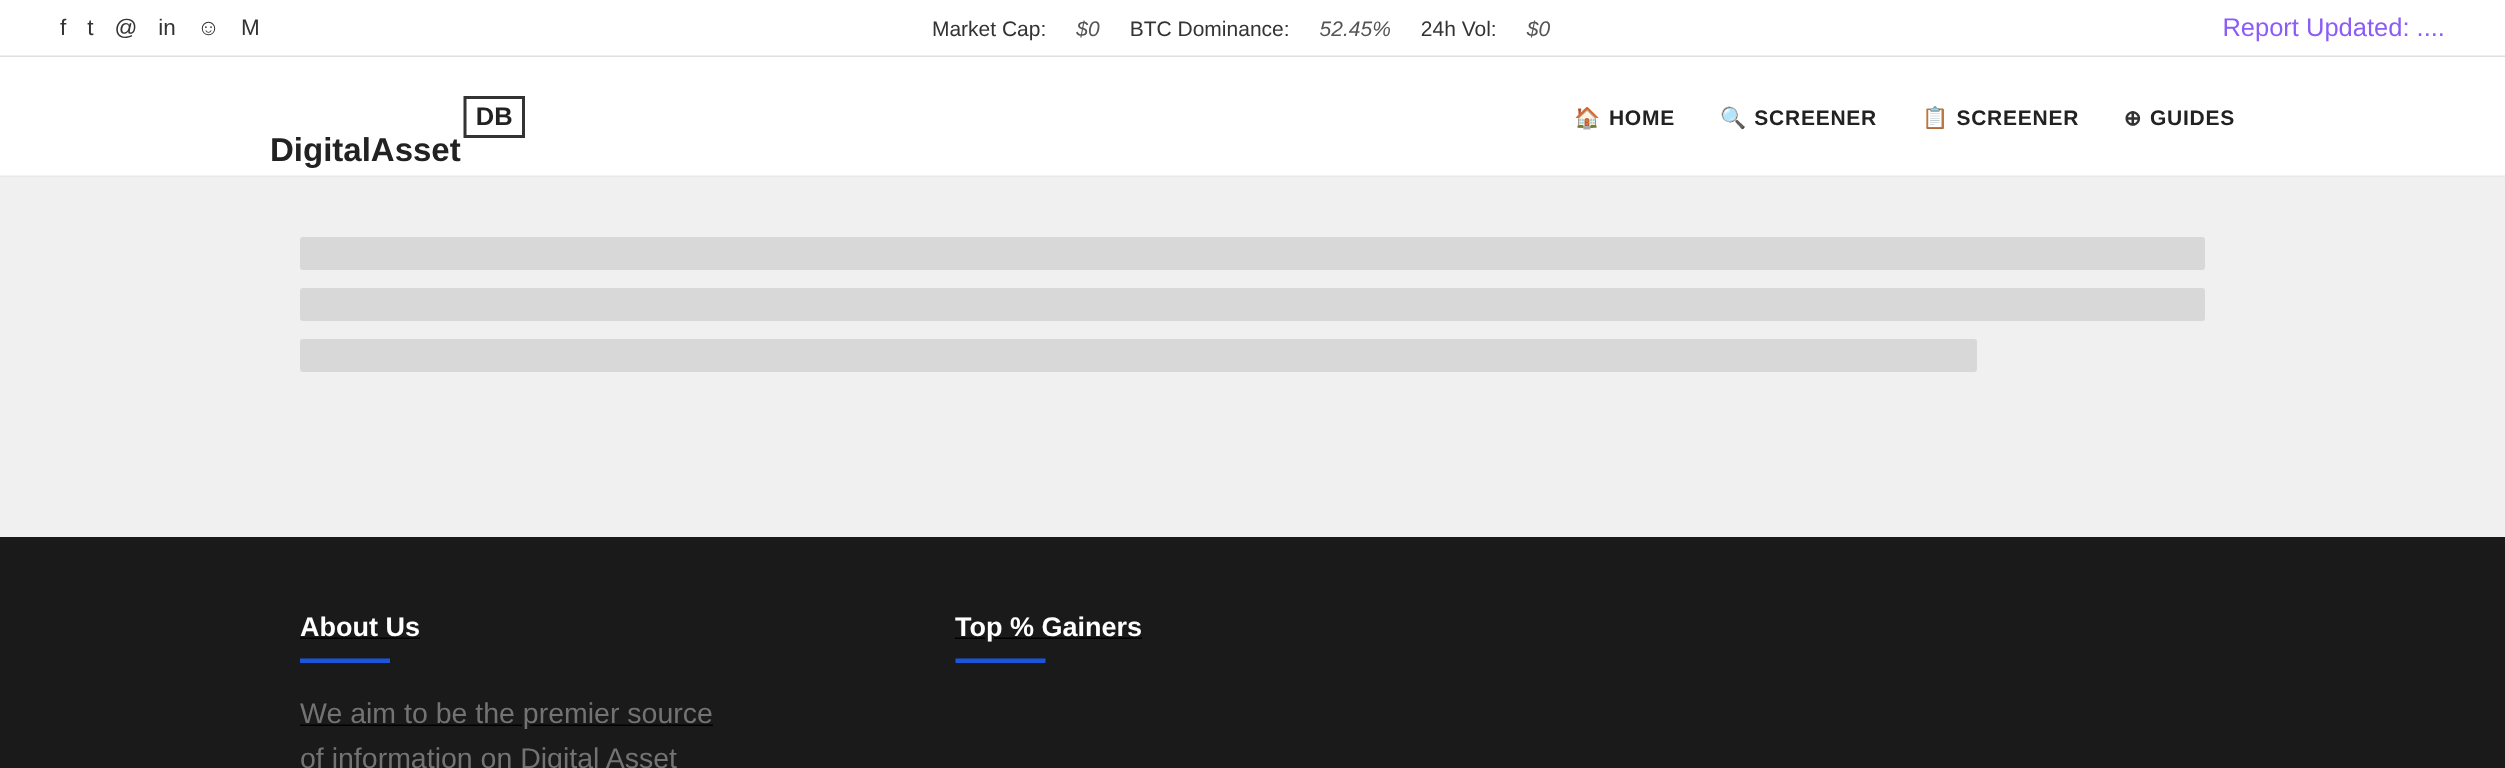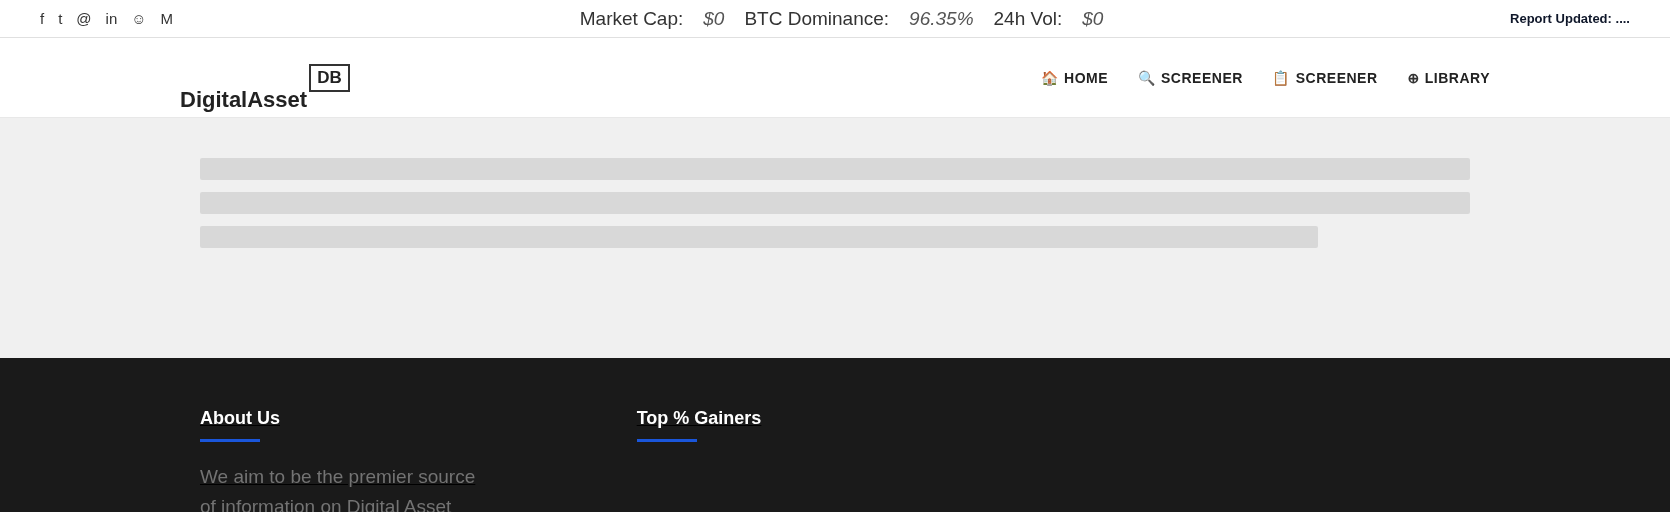--- a/index.html
+++ b/index.html
@@ -22,30 +22,29 @@
     }
     .social-icon {
       font-size: 15px;
       color: #333;
       cursor: pointer;
       text-decoration: none;
     }
     .market-info {
       display: flex;
       gap: 20px;
-      font-size: 19px;
+      font-size: 14px;
       color: #333;
       align-items: center;
     }
     .market-info span { color: #333; }
     .market-info .value { color: #555; font-style: italic; }
     .report-updated {
-      font-size: 13px;
-      color: #0f172a;
-      font-weight: bold;
+      font-size: 17px;
+      color: #8b5cf6;
     }
 
     
     .header {
       background: #fff;
       display: flex;
       align-items: center;
       justify-content: space-between;
       padding: 16px 180px;
       border-bottom: 1px solid #e8e8e8;
@@ -150,21 +149,21 @@
     <a class="social-icon">t</a>
     <a class="social-icon">@</a>
     <a class="social-icon">in</a>
     <a class="social-icon">☺</a>
     <a class="social-icon">M</a>
   </div>
   <div class="market-info">
     <span>Market Cap:</span>
     <span class="value">$0</span>
     <span>BTC Dominance:</span>
-    <span class="value">96.35%</span>
+    <span class="value">52.45%</span>
     <span>24h Vol:</span>
     <span class="value">$0</span>
   </div>
   <div class="report-updated">
     <span>Report Updated:</span>
     <span>....</span>
   </div>
 </div>
 
 <div class="header">
@@ -180,21 +179,21 @@
     <a class="nav-item">
       <span class="nav-icon">🔍</span>
       <span>SCREENER</span>
     </a>
     <a class="nav-item">
       <span class="nav-icon">📋</span>
       <span>SCREENER</span>
     </a>
     <a class="nav-item">
       <span class="nav-icon">⊕</span>
-      <span>LIBRARY</span>
+      <span>GUIDES</span>
     </a>
   </nav>
 </div>
 
 <div class="main-content">
   <div class="loading-bar"></div>
   <div class="loading-bar"></div>
   <div class="loading-bar"></div>
 </div>
 

